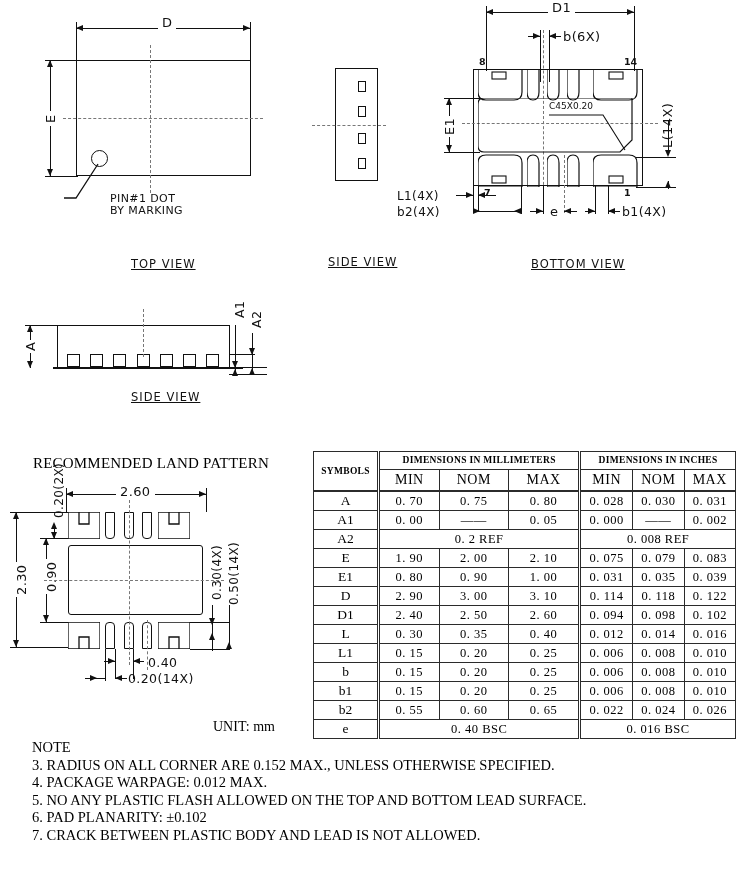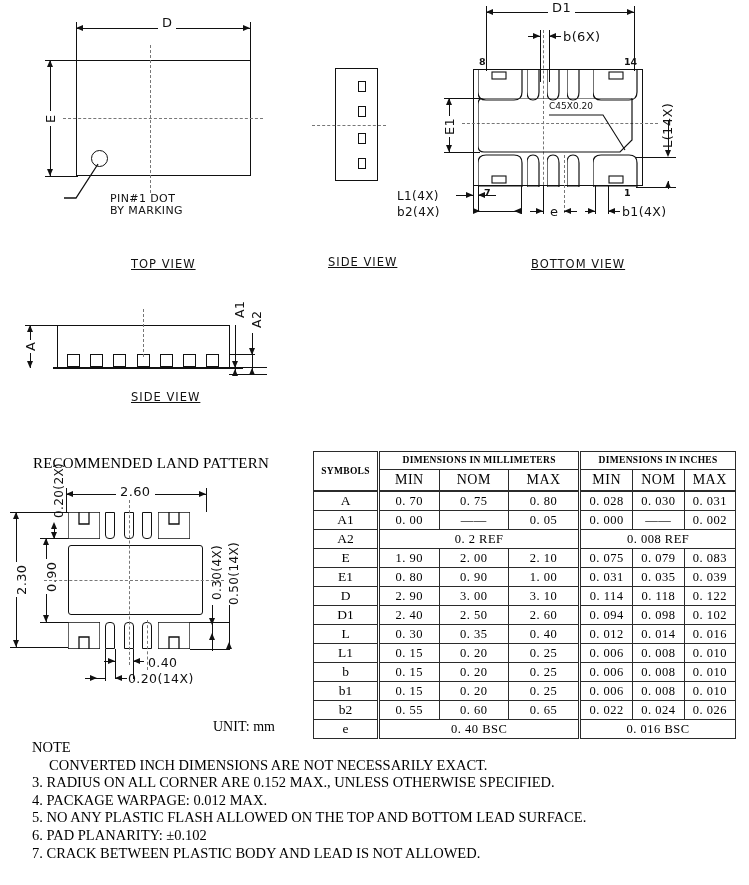--- a/index.html
+++ b/index.html
@@ -476,19 +476,18 @@
         <td class="symcell">e</td>
         <td class="span thick-l" colspan="3">0. 40  BSC</td>
         <td class="span thick-l" colspan="3">0. 016  BSC</td>
       </tr>
     </tbody>
 </table>
 
 <div id="unit" class="serif">UNIT: mm</div>
 <div id="notes">
     <div>NOTE</div>
-    <div class="ind">CONVERTED INCH DIMENSIONS ARE NOT NECESSARILY EXACT.</div>
     <div>3. RADIUS ON ALL CORNER ARE 0.152 MAX., UNLESS OTHERWISE SPECIFIED.</div>
     <div>4. PACKAGE WARPAGE: 0.012 MAX.</div>
     <div>5. NO ANY PLASTIC FLASH ALLOWED ON THE TOP AND BOTTOM LEAD SURFACE.</div>
     <div>6. PAD PLANARITY: ±0.102</div>
     <div>7. CRACK BETWEEN PLASTIC BODY AND LEAD IS NOT ALLOWED.</div>
   </div>
 
 </body></html>

